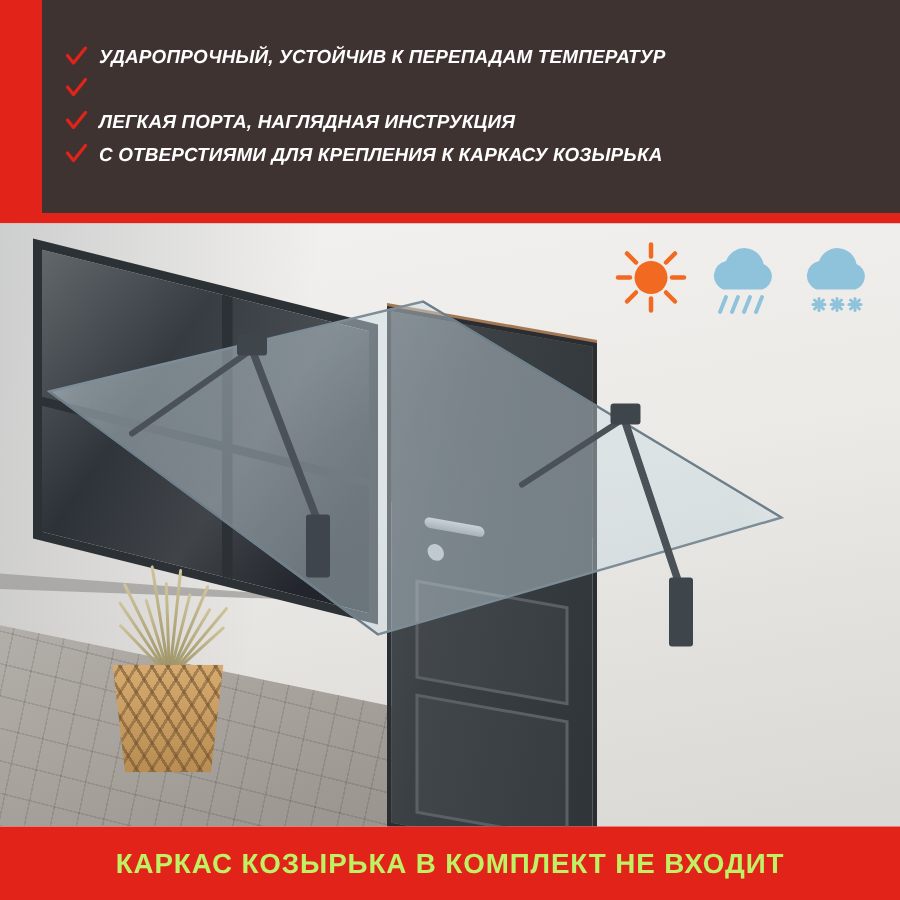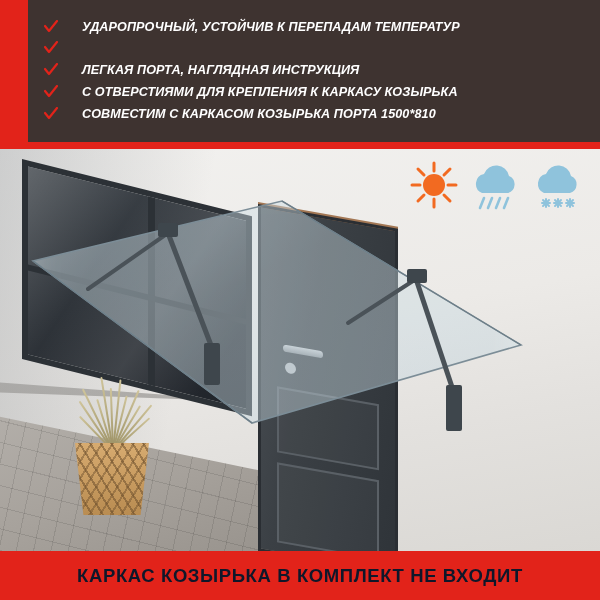--- a/index.html
+++ b/index.html
@@ -34,21 +34,21 @@
     flex: 1 1 auto;
     padding: 10px 10px 10px 16px;
     display: flex;
     flex-direction: column;
     justify-content: center;
     gap: 3px;
   }
   .feature-row {
     display: flex;
     align-items: flex-end;
-    gap: 24px;
+    gap: 8px;
   }
   .check-icon {
     flex: 0 0 14px;
     width: 14px; height: 18px;
     position: relative;
     top: 1px;
   }
   .check-icon svg { display: block; }
   .feature-text {
     color: #ffffff;
@@ -220,21 +220,21 @@
   .bottom-banner {
     position: absolute;
     left: 0; top: 551px;
     width: 600px; height: 49px;
     background: #e2231a;
     display: flex;
     align-items: center;
     justify-content: center;
   }
   .bottom-banner .banner-text {
-    color: #0f172a;
+    color: #bef264;
     font-size: 18.5px;
     font-weight: bold;
     letter-spacing: 0.6px;
     white-space: nowrap;
   }
 </style>
 </head>
 <body>
 
 <div class="page">
@@ -271,28 +271,20 @@
 
       <div class="feature-row">
         <span class="check-icon">
           <svg width="14" height="14" viewBox="0 0 14 14">
               <path d="M1 6 L5 11 L13 1" stroke="#e2231a" stroke-width="2.2" fill="none" stroke-linecap="round" stroke-linejoin="round"></path>
             </svg>
         </span>
         <span class="feature-text">С ОТВЕРСТИЯМИ ДЛЯ КРЕПЛЕНИЯ К КАРКАСУ КОЗЫРЬКА</span>
       </div>
 
-      <div class="feature-row">
-        <span class="check-icon">
-          <svg width="14" height="14" viewBox="0 0 14 14">
-              <path d="M1 6 L5 11 L13 1" stroke="#e2231a" stroke-width="2.2" fill="none" stroke-linecap="round" stroke-linejoin="round"></path>
-            </svg>
-        </span>
-        <span class="feature-text">СОВМЕСТИМ С КАРКАСОМ КОЗЫРЬКА ПОРТА 1500*810</span>
-      </div>
 
     </div>
   </div>
 
   <div class="red-sep"></div>
 
   <div class="photo">
     <div class="wall"></div>
     <div class="wall-shadow"></div>
 

